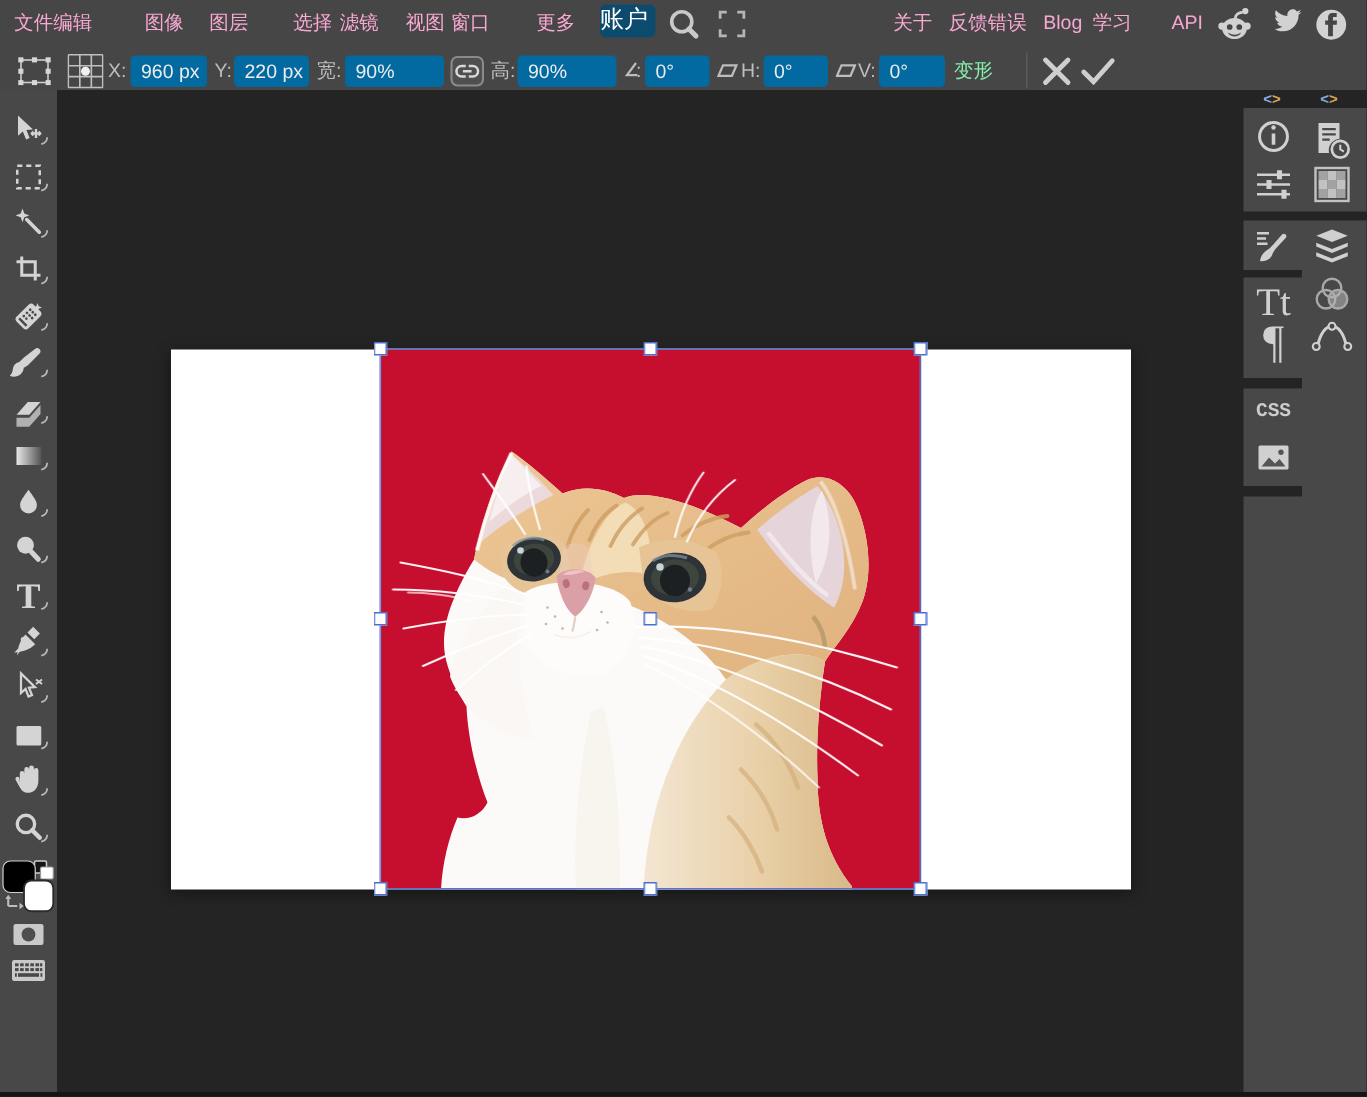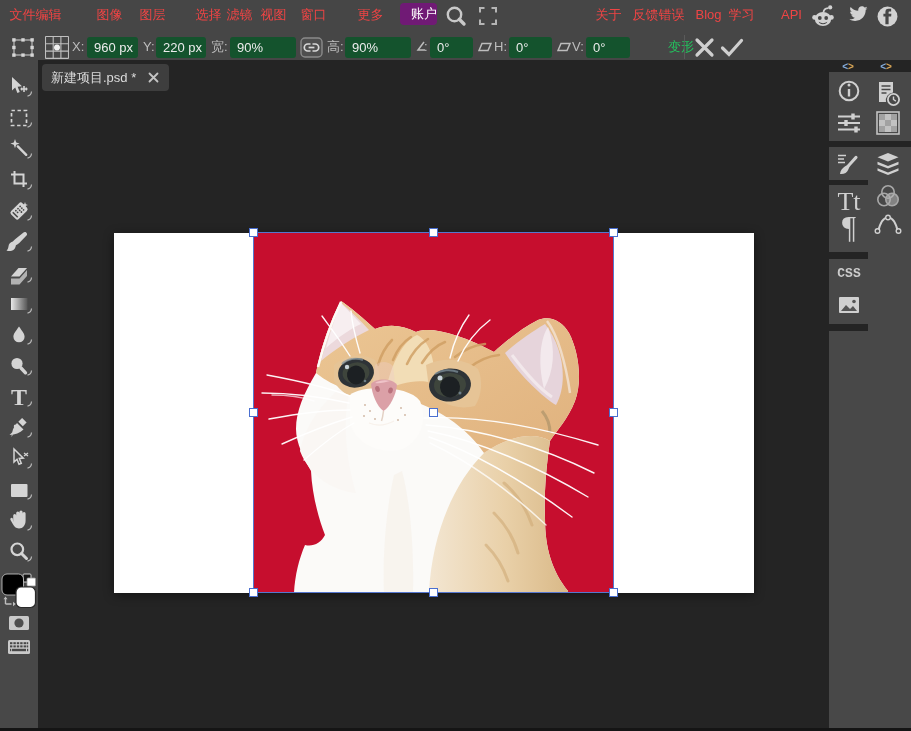--- a/index.html
+++ b/index.html
@@ -1,41 +1,41 @@
 <!DOCTYPE html>
 <html><head><meta charset="utf-8"><style>
 *{margin:0;padding:0;box-sizing:border-box}
 html,body{width:911px;height:731px;overflow:hidden;background:#242424;font-family:"Liberation Sans",sans-serif}
 #app{position:absolute;left:0;top:0;width:911px;height:731px}
 .abs{position:absolute}
 #bars{left:0;top:0;width:911px;height:60px;background:#464646}
-.mi{position:absolute;top:0;height:30px;line-height:29px;font-size:13px;color:#ef4444;text-align:center}
-#acct{left:400px;top:3px;width:37px;height:22px;background:#701a75;border-radius:4px;color:#fff;font-size:13px;line-height:22px;text-align:right}
+.mi{position:absolute;top:0;height:30px;line-height:29px;font-size:13px;color:#f9a8d4;text-align:center}
+#acct{left:400px;top:3px;width:37px;height:22px;background:#0c4a6e;border-radius:4px;color:#fff;font-size:16px;line-height:22px;text-align:left}
 .lbl{position:absolute;top:37px;height:20px;line-height:20px;font-size:13px;color:#bdbdbd}
-.inp{position:absolute;top:37px;height:21px;background:#14532d;border-radius:3px;color:#ececec;font-size:13px;line-height:21px;padding-left:7px}
+.inp{position:absolute;top:37px;height:21px;background:#0369a1;border-radius:3px;color:#ececec;font-size:13px;line-height:21px;padding-left:7px}
 #toolbar{left:0;top:60px;width:38px;height:669px;background:#484848}
 #rpanel{left:829px;top:60px;width:82px;height:669px;background:#242424}
 .pgrp{position:absolute;background:#484848}
 #tab{left:42px;top:64px;width:127px;height:27px;background:#3e3e3e;border-radius:4px;color:#dcdcdc;font-size:13px;line-height:27px}
 #board{left:114px;top:233px;width:640px;height:360px;background:#fff;box-shadow:0 2px 10px rgba(0,0,0,0.45)}
 #redsq{left:254px;top:233px;width:360px;height:360px}
 #selbox{left:253px;top:232px;width:361px;height:361px;border:1px solid #5577cf}
 .hd{position:absolute;width:9px;height:9px;background:#fff;border:1px solid #4a6fd0}
 #botbar{left:0;top:728px;width:911px;height:3px;background:#151515}
 </style></head><body>
 <div id="app">
 
 <div class="abs" id="bars"></div>
 <span class="mi" style="left:9px;width:27px">文件</span>
 <span class="mi" style="left:35px;width:27px">编辑</span>
 <span class="mi" style="left:96px;width:27px">图像</span>
 <span class="mi" style="left:139px;width:27px">图层</span>
 <span class="mi" style="left:195px;width:27px">选择</span>
 <span class="mi" style="left:226px;width:27px">滤镜</span>
-<span class="mi" style="left:260px;width:27px">视图</span>
+<span class="mi" style="left:270px;width:27px">视图</span>
 <span class="mi" style="left:300px;width:27px">窗口</span>
 <span class="mi" style="left:357px;width:27px">更多</span>
 <span class="abs" id="acct">账户</span>
 <svg class="abs" style="left:444px;top:4px" width="24" height="24" viewBox="0 0 24 24">
       <circle cx="10.5" cy="10.5" r="6.7" fill="none" stroke="#c9c9c9" stroke-width="2.4"></circle>
       <line x1="15.3" y1="15.3" x2="20" y2="20" stroke="#c9c9c9" stroke-width="3.4" stroke-linecap="round"></line>
     </svg>
 <svg class="abs" style="left:479px;top:7px" width="18" height="18" viewBox="0 0 18 18" fill="none" stroke="#b5b5b5" stroke-width="2">
       <path d="M1,5.5 V1 H5.5"></path>
       <path d="M12.5,1 H17 V5.5"></path>
@@ -113,21 +113,21 @@
 <svg class="abs" style="left:478px;top:42px" width="14" height="10" viewBox="0 0 14 10">
       <path d="M4,1.5 H13 L10,8.5 H1 Z" fill="none" stroke="#bdbdbd" stroke-width="1.5"></path>
     </svg>
 <span class="lbl" style="left:494px">H:</span>
     <span class="inp" style="left:509px;width:43px">0°</span>
 <svg class="abs" style="left:557px;top:42px" width="14" height="10" viewBox="0 0 14 10">
       <path d="M4,1.5 H13 L10,8.5 H1 Z" fill="none" stroke="#bdbdbd" stroke-width="1.5"></path>
     </svg>
 <span class="lbl" style="left:572px">V:</span>
     <span class="inp" style="left:586px;width:44px">0°</span>
-<span class="lbl" style="left:668px;color:#22c55e">变形</span>
+<span class="lbl" style="left:636px;color:#86efac">变形</span>
 <div class="abs" style="left:684px;top:35px;width:1px;height:24px;background:#5a5a5a"></div>
 <svg class="abs" style="left:694px;top:37px" width="21" height="21" viewBox="0 0 21 21">
       <path d="M3,3 L18,18 M18,3 L3,18" stroke="#cfcfcf" stroke-width="3.2" stroke-linecap="round"></path>
     </svg>
 <svg class="abs" style="left:720px;top:38px" width="24" height="19" viewBox="0 0 24 19">
       <path d="M2.5,10 L9,16.5 L21.5,2.5" fill="none" stroke="#cfcfcf" stroke-width="3.2" stroke-linecap="round"></path>
     </svg>
 
 <div class="abs" id="toolbar"></div>
 <svg class="abs" style="left:0;top:60px" width="38" height="669" viewBox="0 0 38 669">
@@ -327,25 +327,20 @@
       </g>
 
 <path d="M49,172 C51,163 54,157.5 59,157.5 C64,157.5 67,163 69,172" fill="none" stroke="#d0d0d0" stroke-width="2"></path>
 <g fill="#484848" stroke="#d0d0d0" stroke-width="1.4">
         <circle cx="48.5" cy="171" r="2.3"></circle>
         <circle cx="69.5" cy="171" r="2.3"></circle>
         <circle cx="59" cy="157.5" r="2.3"></circle>
       </g>
 </svg>
 
-<div class="abs" id="tab"><span style="padding-left:9px">新建项目.psd *</span>
-<svg class="abs" style="left:106px;top:8px" width="11" height="11" viewBox="0 0 11 11">
-        <path d="M1.5,1.5 L9.5,9.5 M9.5,1.5 L1.5,9.5" stroke="#c4c4c4" stroke-width="1.8" stroke-linecap="round"></path>
-      </svg>
-</div>
 
 <div class="abs" id="board"></div>
 <div class="abs" id="redsq"><svg width="360" height="360" viewBox="0 0 360 360" id="catsvg">
 <defs>
 <linearGradient id="bodyg" x1="0" y1="0" x2="1" y2="0">
             <stop offset="0" stop-color="#f3e6d2"></stop>
             <stop offset="0.55" stop-color="#e9d0a8"></stop>
             <stop offset="1" stop-color="#d9b988"></stop>
           </linearGradient>
 <linearGradient id="headg" x1="0" y1="0" x2="1" y2="1">

